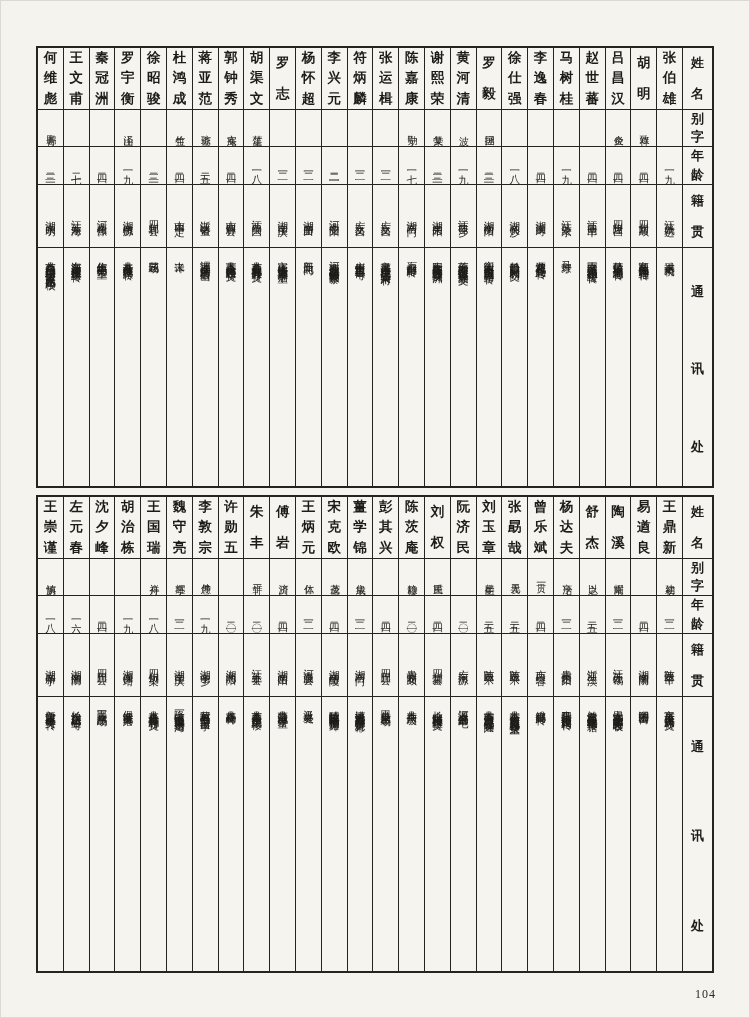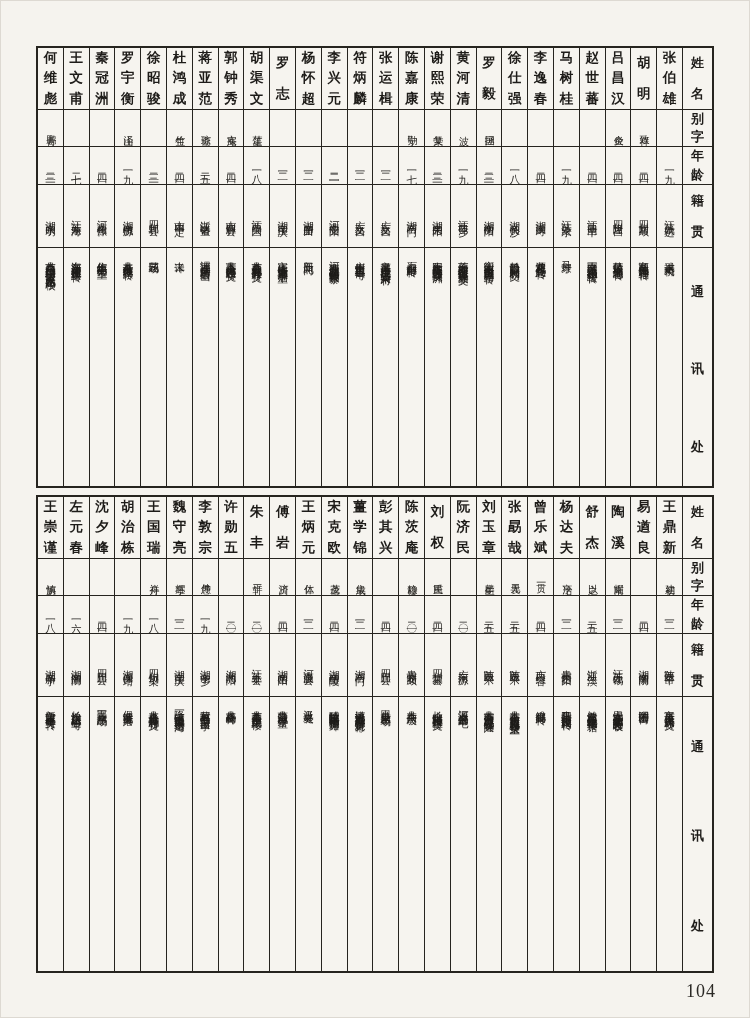--- a/index.html
+++ b/index.html
@@ -34,21 +34,21 @@
   }
   .zi .v{font-size:10px;color:#262420;}
   .age .v{font-size:10.5px;}
   .native .v{font-size:10.5px;letter-spacing:2px;}
   .addr .v{font-size:10.5px;letter-spacing:1px;}
   .vspread{display:flex;flex-direction:column;justify-content:space-around;align-items:center;height:100%;width:100%;}
   .vspread span{display:block;}
   .name .vspread span{font-size:13.5px;font-weight:600;}
   .header .cell span{font-size:13px;font-weight:600;}
   .pageno{
-    position:absolute;right:34px;bottom:16px;font-size:18px;letter-spacing:1px;color:#2b2925;
+    position:absolute;right:34px;bottom:16px;font-size:12px;letter-spacing:1px;color:#2b2925;
     font-family:"Liberation Serif","DejaVu Serif",serif;
   }
 </style>
 </head>
 <body>
 
 <div class="page">
   <div class="content">
     <div class="dtable top">
         <div class="col header">

